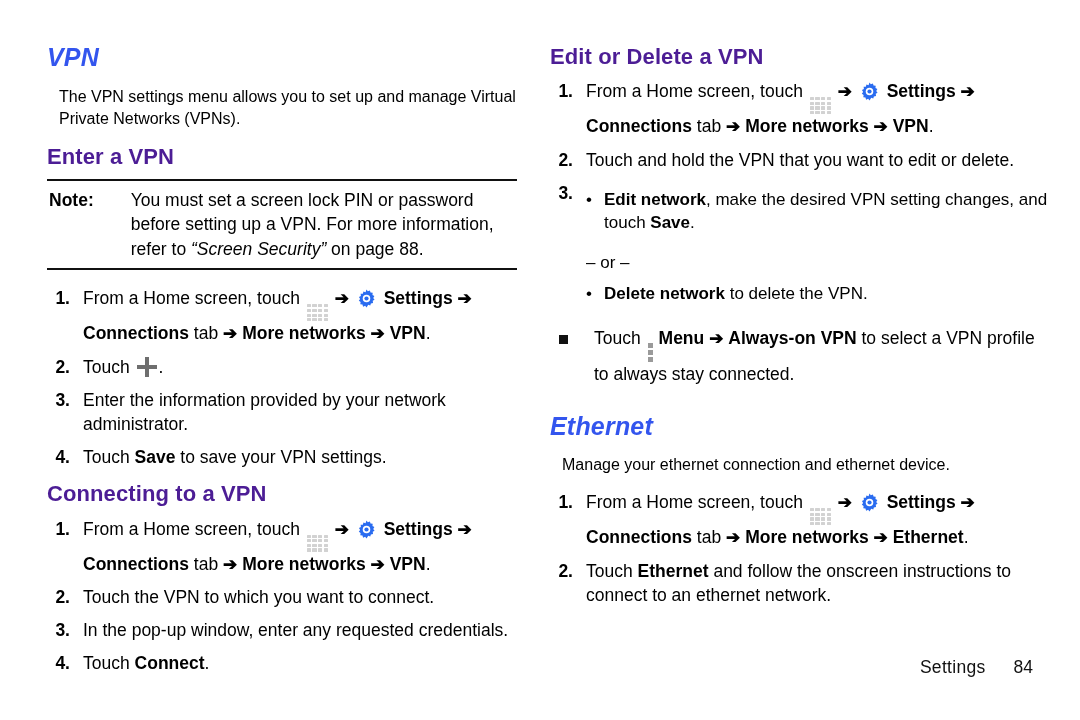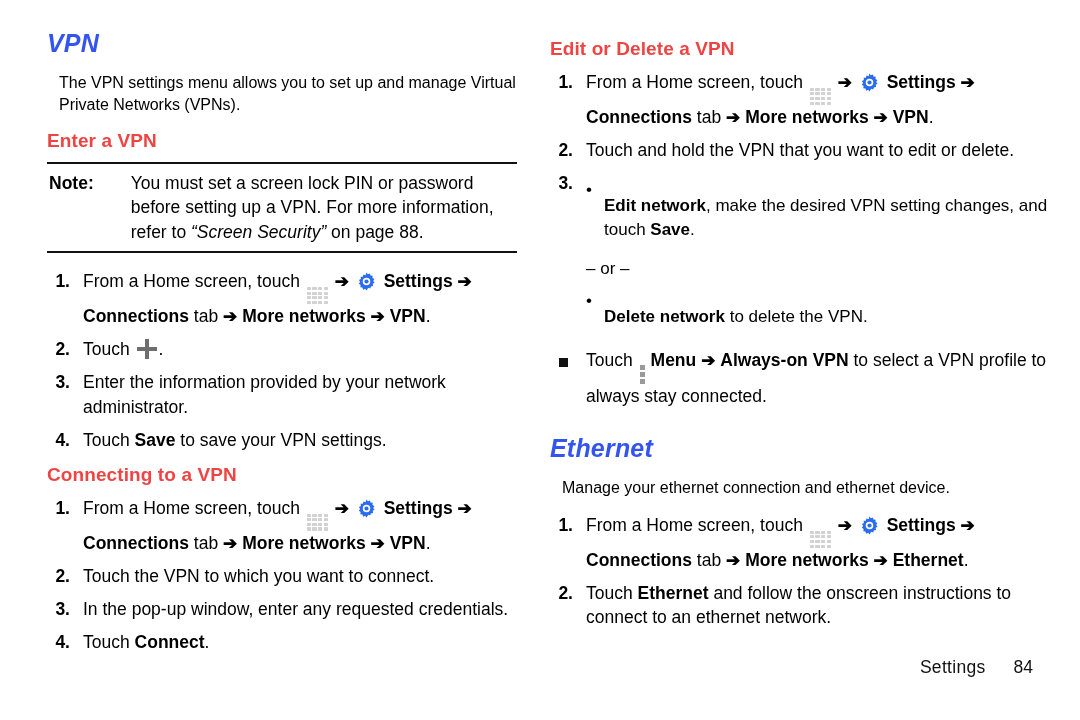--- a/index.html
+++ b/index.html
@@ -18,41 +18,41 @@
 
   .page {
     position: absolute;
     left: 0; top: 0;
     width: 1080px;
     height: 720px;
   }
 
   .col {
     position: absolute;
-    top: 30px;
+    top: 44px;
   }
   .col-left  { left: 47px;  width: 470px; }
   .col-right { left: 550px; width: 500px; }
 
   
   .h1 {
     color: #3355ee;
     font-weight: bold;
     font-style: italic;
     font-size: 25px;
     letter-spacing: 0.2px;
     margin: 0 0 14px 0;
     line-height: 1.1;
   }
   .h2 {
-    color: #ef4444;
+    color: #4c1d95;
     font-weight: bold;
-    font-size: 19px;
+    font-size: 22px;
     letter-spacing: 0.1px;
-    margin: 8px 0 10px 0;
+    margin: 0 0 10px 0;
     line-height: 1.15;
   }
 
   
   .para {
     font-size: 16px;
     line-height: 1.38;
     margin: 0 0 14px 0;
     padding-left: 12px;
   }
@@ -109,33 +109,34 @@
     display: flex;
     font-size: 17px;
     line-height: 1.38;
     margin-bottom: 8px;
   }
   .sub-bullet {
     width: 15px;
     min-width: 15px;
     padding-right: 3px;
   }
-  .sub-body { flex: 1; margin-top: 16px; }
+  .sub-body { flex: 1; }
   .or-line {
     font-size: 17px;
     line-height: 1.38;
     margin: 16px 0 8px 0;
     padding-left: 0px;
   }
 
   .sq-step {
     display: flex;
     font-size: 17.5px;
     line-height: 1.38;
     margin-bottom: 27px;
+    gap: 8px;
   }
   .sq-marker {
     width: 36px;
     min-width: 36px;
     text-align: center;
     padding-right: 10px;
     box-sizing: border-box;
     padding-top: 1px;
   }
   .sq-glyph {

